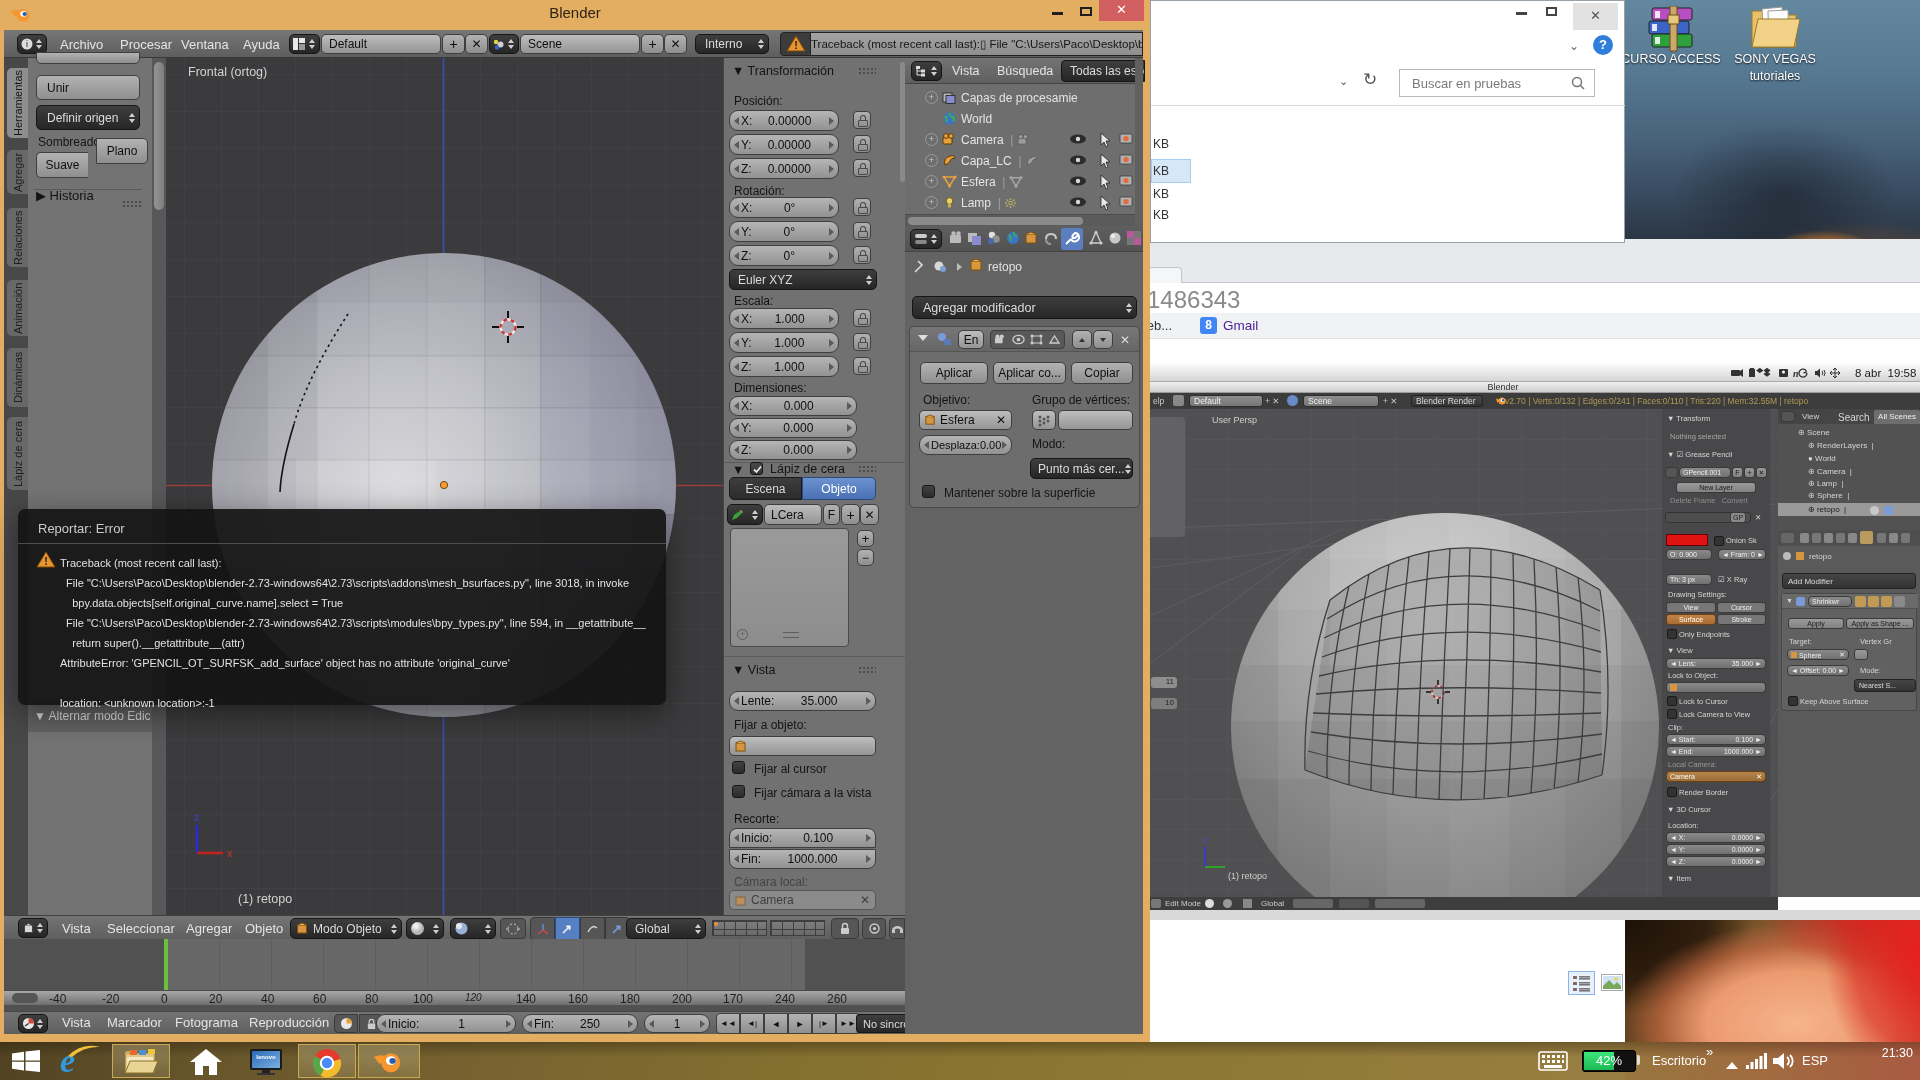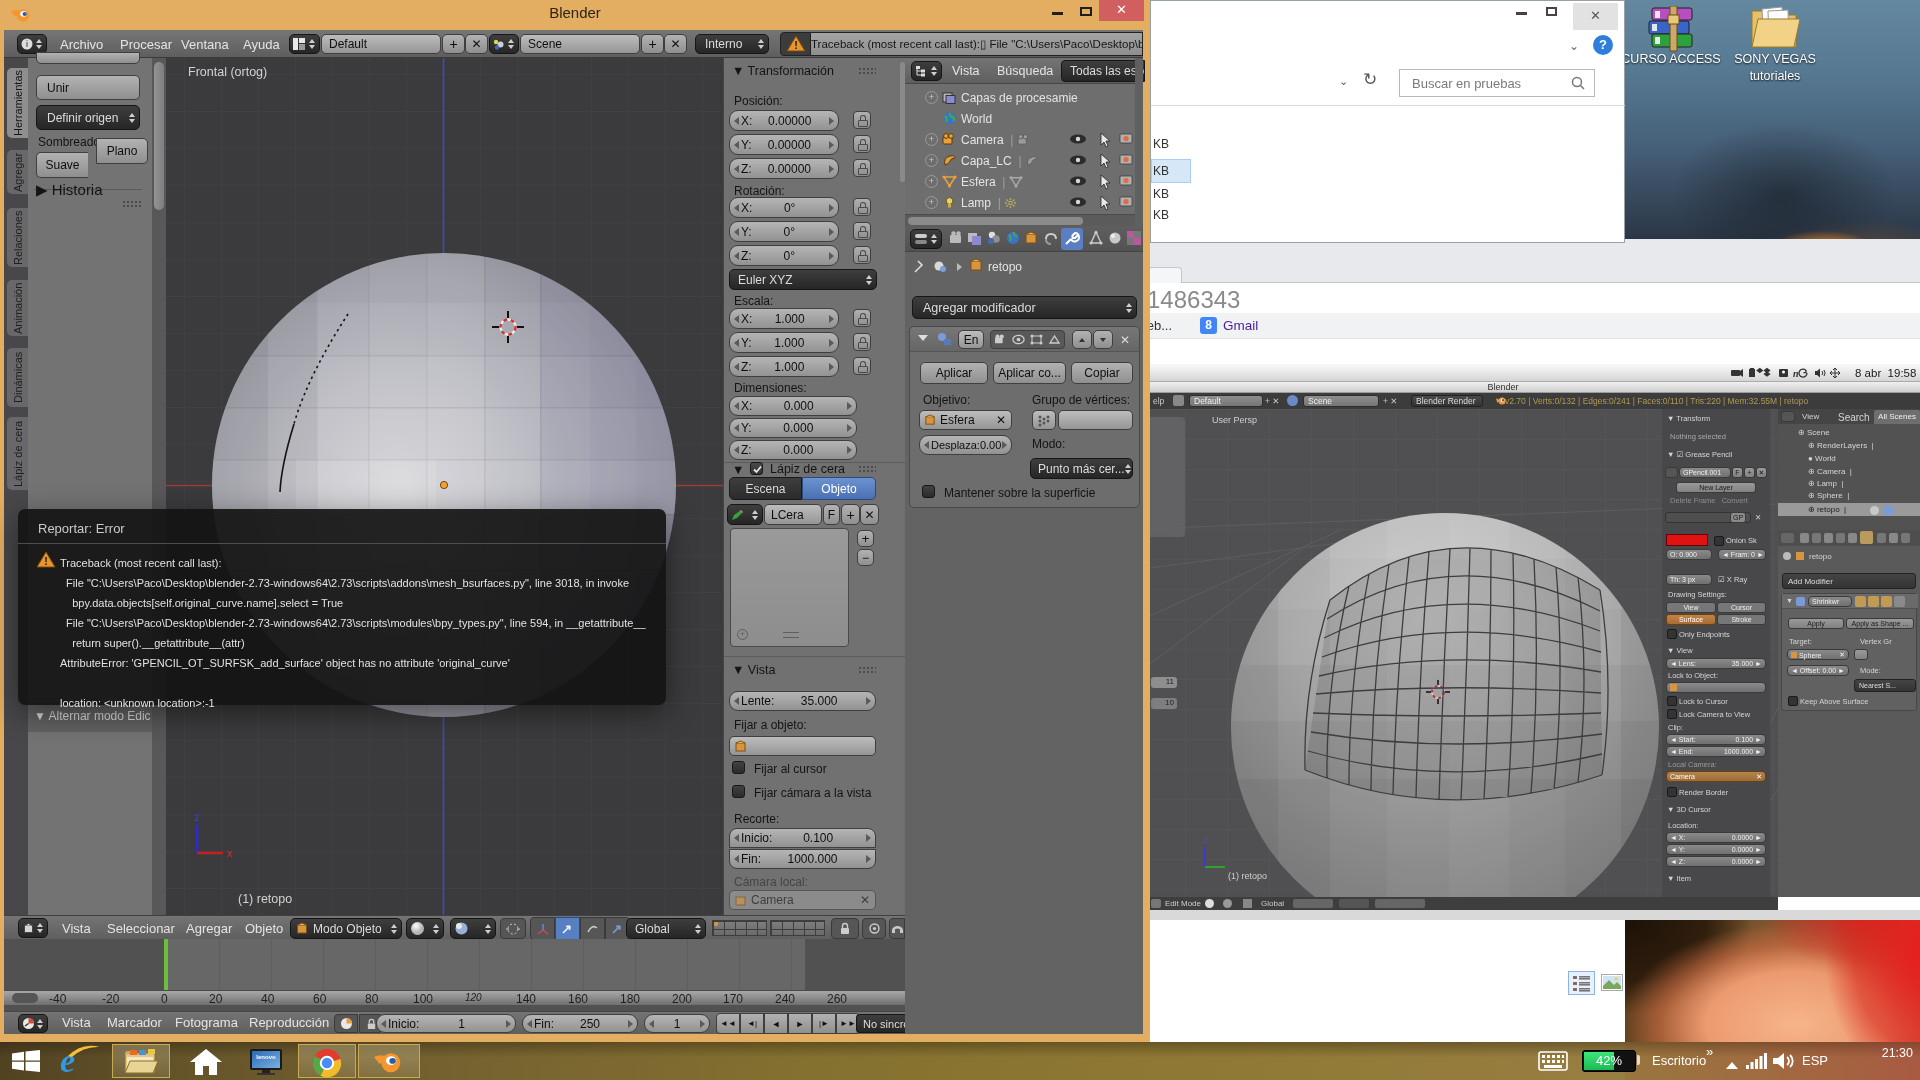--- a/index.html
+++ b/index.html
@@ -447,21 +447,21 @@
     <div class="btn a" style="left:32px;top:-6px;width:104px;height:12px;border-radius:0 0 5px 5px;"></div>
     <div class="btn a" style="left:32px;top:17px;width:104px;height:25px;justify-content:flex-start;padding-left:10px;">Unir</div>
     <div class="dd a" style="left:32px;top:47px;width:104px;height:25px;padding-left:10px;">Definir origen<span class="udc">
             <span class="ut"></span>
             <span class="dt"></span>
           </span></div>
     <div class="a lb" style="left:34px;top:77px;">Sombreado:</div>
     <div class="btn a" style="left:32px;top:94px;width:52px;height:26px;border-radius:5px 0 0 5px;border-right:none;">Suave</div>
     <div class="btn a" style="left:84px;top:80px;width:52px;height:26px;border-radius:0 5px 5px 0;margin-left:8px;">Plano</div>
     <div class="a" style="left:30px;top:131px;width:108px;height:1px;background:#5a5a5a;"></div>
-    <div class="a lb" style="left:32px;top:123px;font-size:15px;">▶ Historia</div>
+    <div class="a lb" style="left:32px;top:130px;font-size:13px;">▶ Historia</div>
     <div class="a" style="left:118px;top:142px;width:20px;height:8px;background-image:radial-gradient(circle,#4c4c4c 1px,transparent 1.2px);background-size:4px 4px;"></div>
 
     <div class="a" style="left:24px;top:644px;width:124px;height:30px;background:#616161;border-top:1px solid #505050;"></div>
     <div class="a" style="left:30px;top:651px;font-size:12px;color:#d8d8d8;white-space:nowrap;width:116px;overflow:hidden;">▼ Alternar modo Edici</div>
 
     <div class="a" style="left:148px;top:0;width:14px;height:857px;background:#58585a;"></div>
     <div class="a" style="left:150px;top:4px;width:10px;height:148px;background:linear-gradient(90deg,#939393,#7e7e7e);border-radius:5px;"></div>
   </div>
   <div class="a" id="vp" style="left:162px;top:28px;width:560px;height:857px;background:#3b3b3d;overflow:hidden;">
     <div class="a" style="left:0;top:0;width:560px;height:857px;background-image:linear-gradient(#47474a 1px,transparent 1px),linear-gradient(90deg,#47474a 1px,transparent 1px);background-size:37px 37px;background-position:18px 16px;opacity:.45;"></div>

